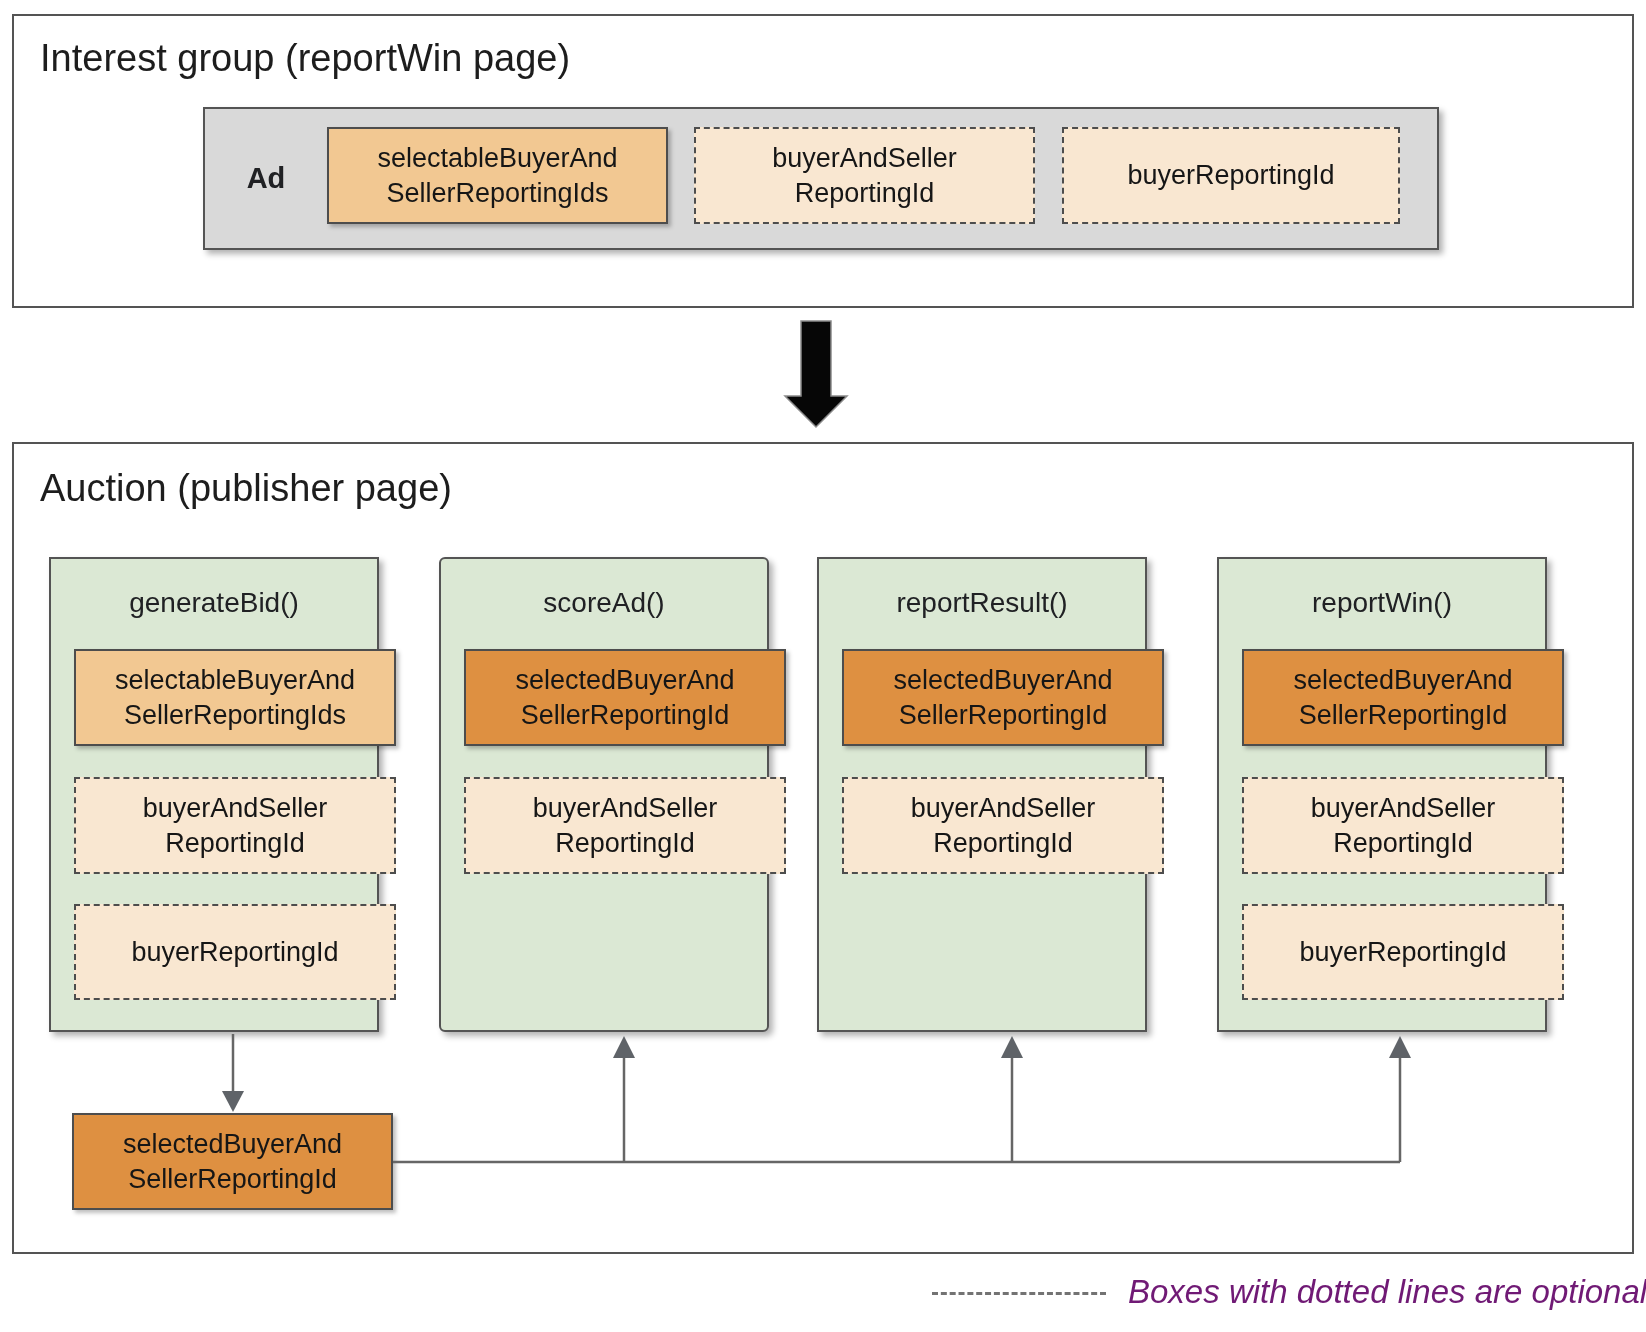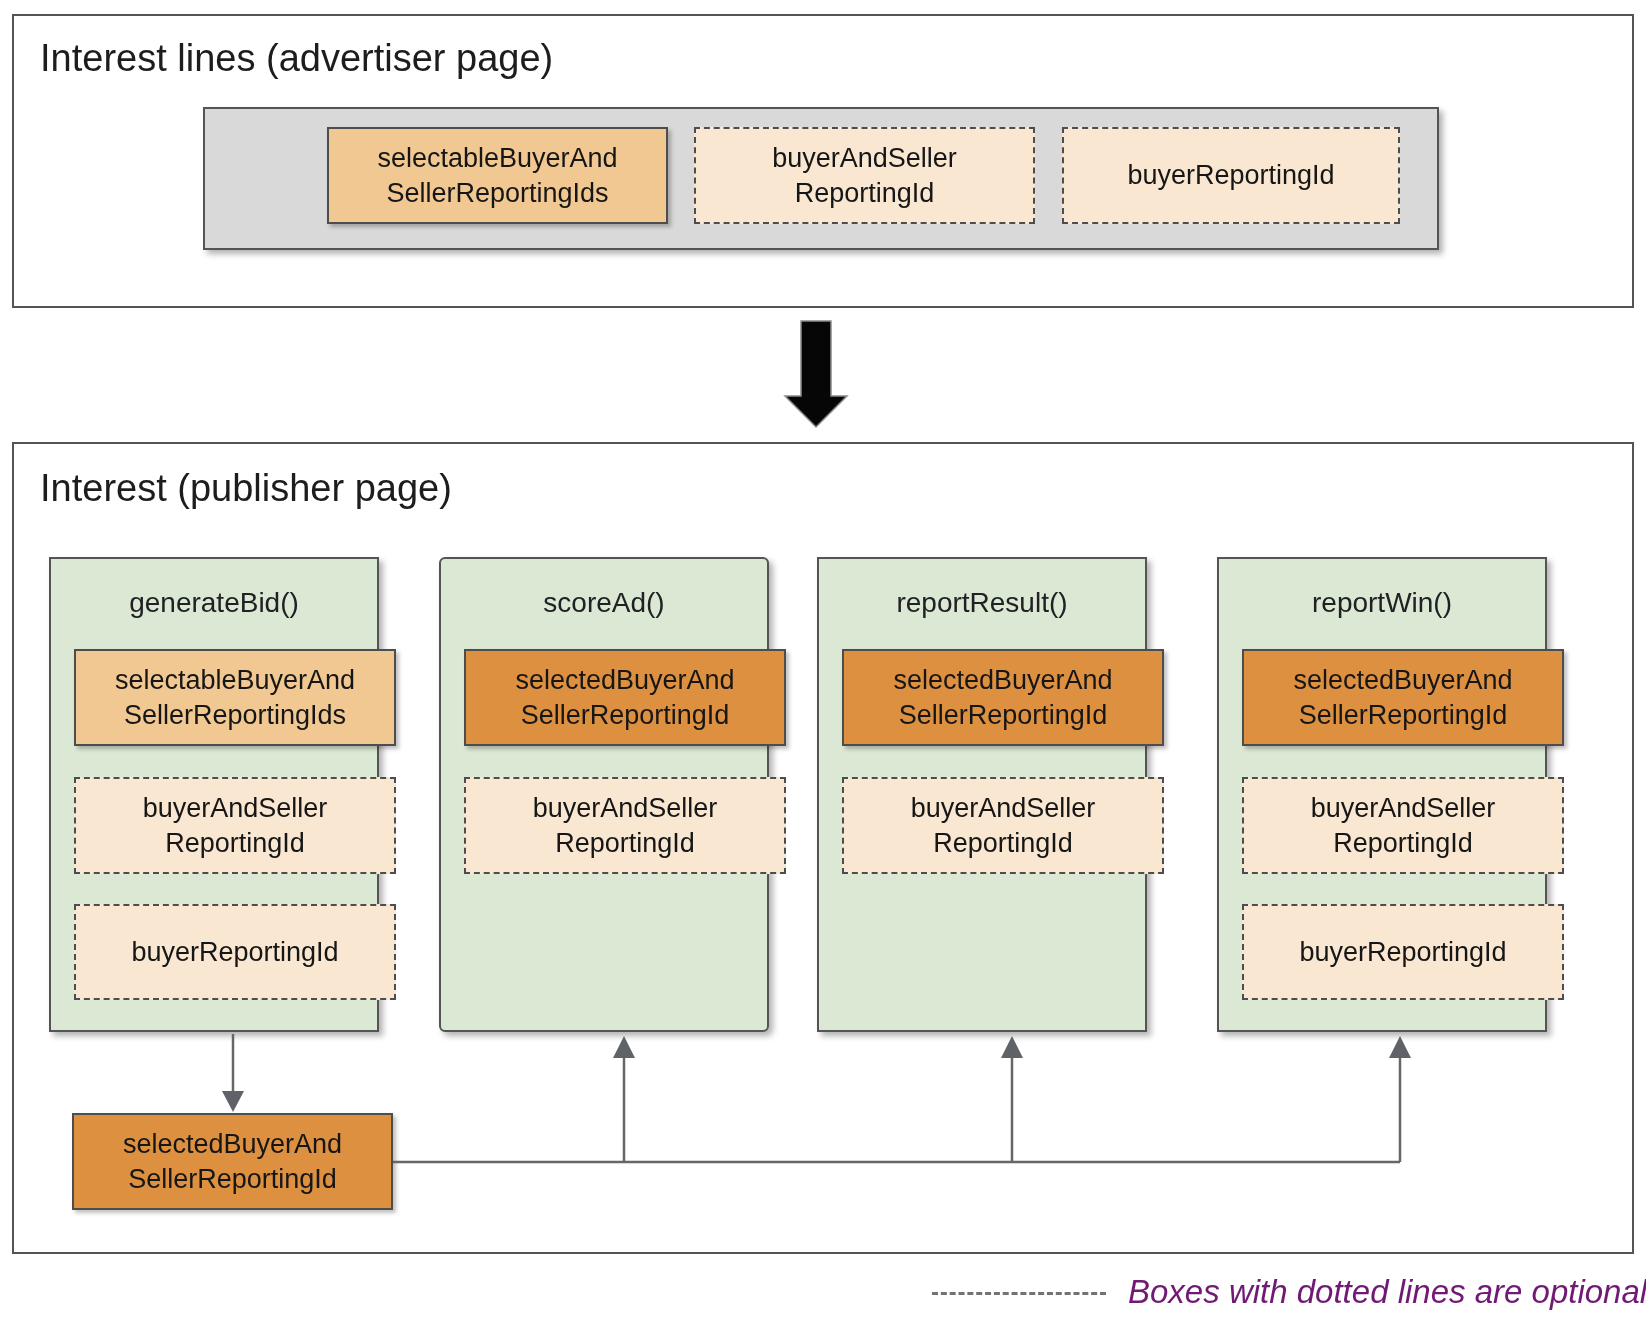--- a/index.html
+++ b/index.html
@@ -49,37 +49,38 @@
 
   .legend-dash{position:absolute;left:932px;top:1292px;width:174px;height:0;border-top:3px dashed #737373;}
   .legend-text{position:absolute;left:1128px;top:1272px;font-size:33px;line-height:40px;font-style:italic;color:#701a75;white-space:nowrap;}
 </style>
 </head>
 <body>
 
 <div class="canvas">
 
   <div class="panel" style="left:12px;top:14px;width:1622px;height:294px;">
-    <div class="section-title" style="left:26px;top:20px;">Interest lines (advertiser page)</div>
+    <div class="section-title" style="left:26px;top:20px;">Interest group (reportWin page)</div>
   </div>
 
   <div class="ad-strip"></div>
+  <div class="ad-label">Ad</div>
 
   <div class="node solid-light" style="left:327px;top:127px;width:341px;height:97px;">selectableBuyerAnd
 SellerReportingIds</div>
   <div class="node dashed" style="left:694px;top:127px;width:341px;height:97px;">buyerAndSeller
 ReportingId</div>
   <div class="node dashed" style="left:1062px;top:127px;width:338px;height:97px;">buyerReportingId</div>
 
   <svg class="overlay" width="1646" height="1332">
     <polygon class="big-arrow" points="801,321 831,321 831,396 847,396 816,427 785,396 801,396"></polygon>
   </svg>
 
   <div class="panel" style="left:12px;top:442px;width:1622px;height:812px;">
-    <div class="section-title" style="left:26px;top:22px;">Interest (publisher page)</div>
+    <div class="section-title" style="left:26px;top:22px;">Auction (publisher page)</div>
   </div>
 
   <div class="column" style="left:49px;">
     <div class="col-title">generateBid()</div>
     <div class="node solid-light b1">selectableBuyerAnd
 SellerReportingIds</div>
     <div class="node dashed b2">buyerAndSeller
 ReportingId</div>
     <div class="node dashed b3">buyerReportingId</div>
   </div>

